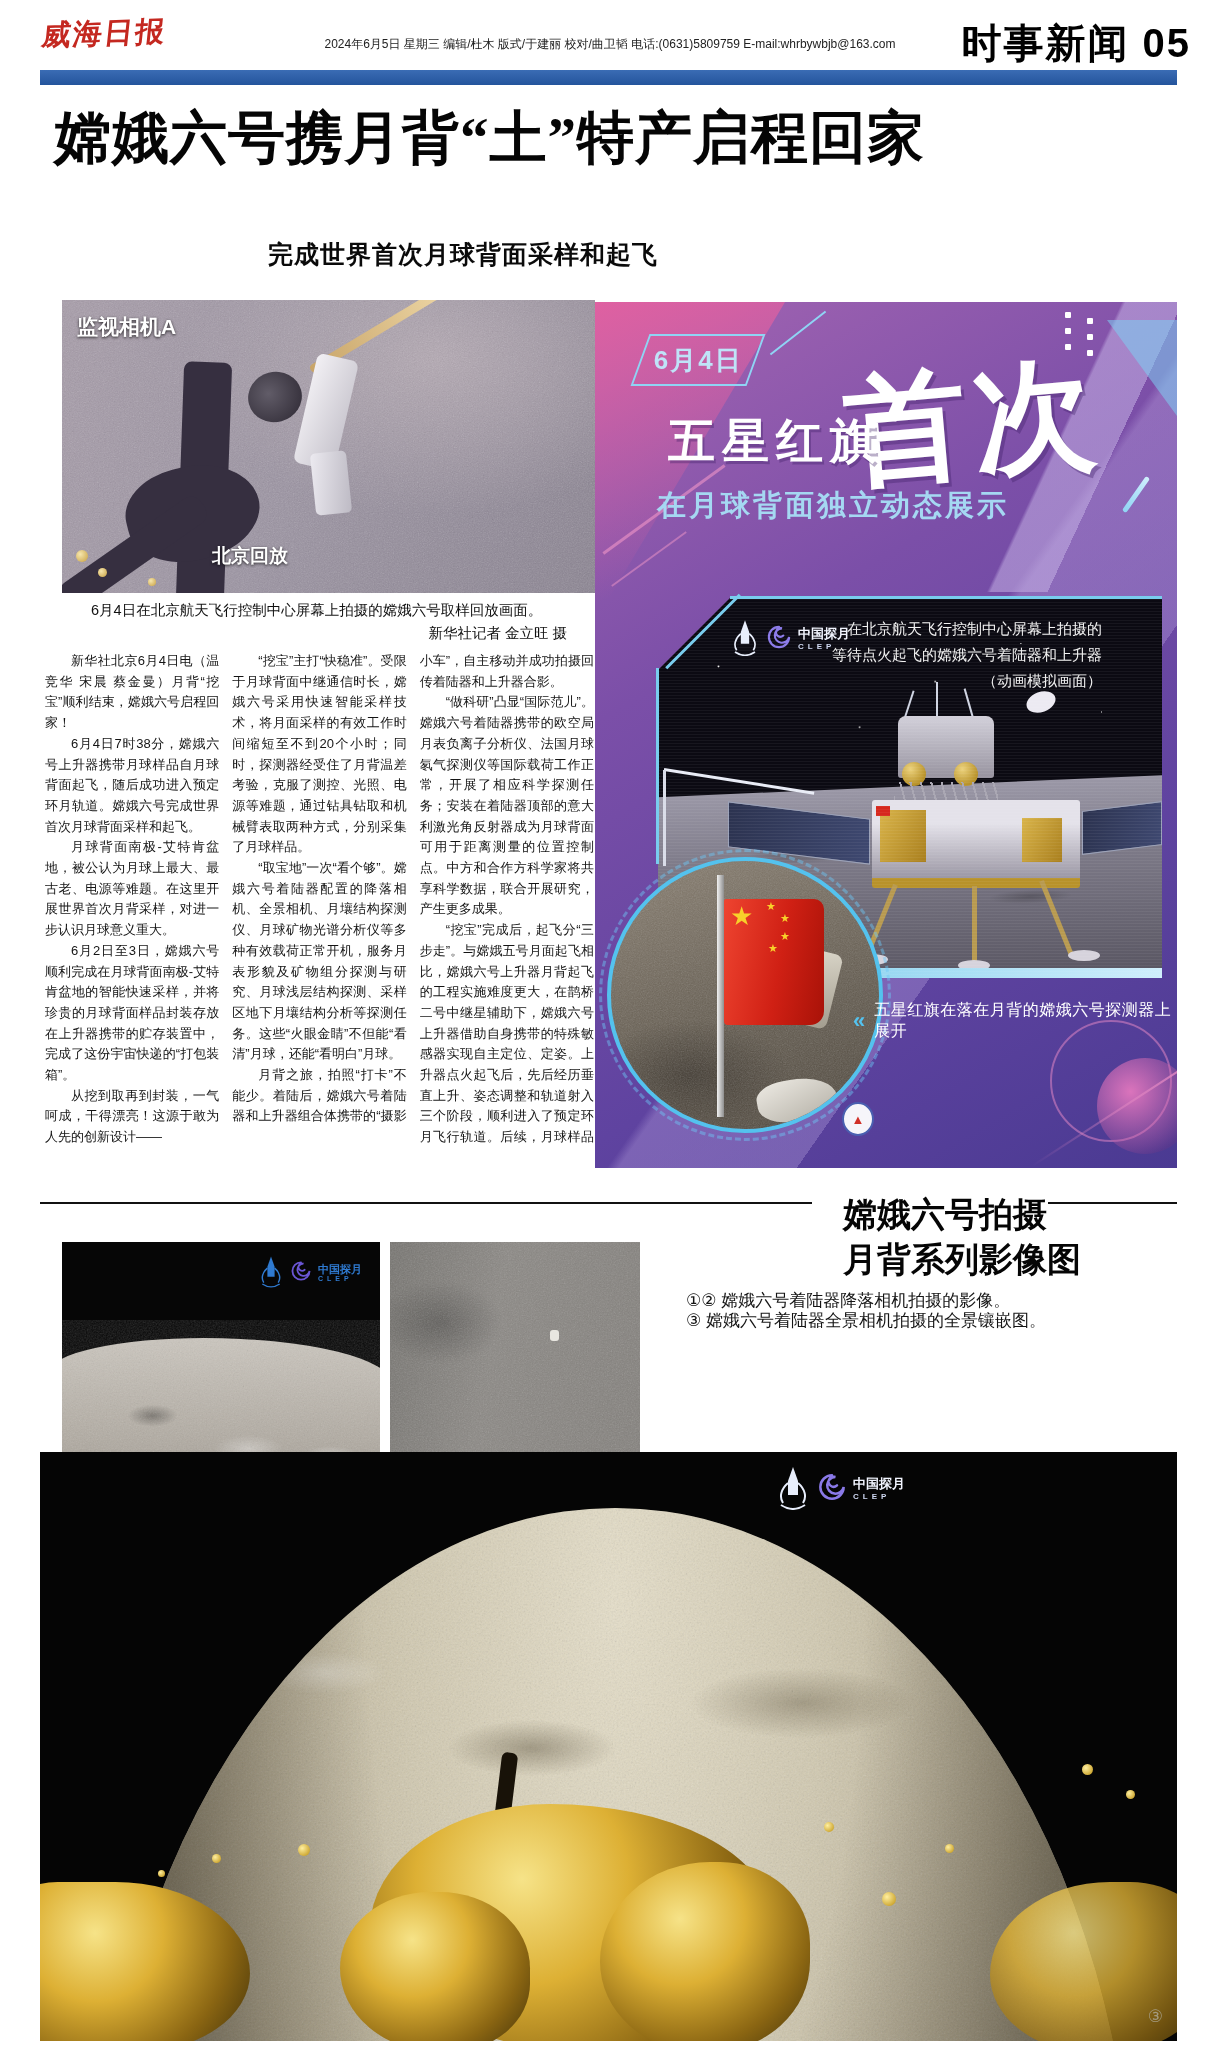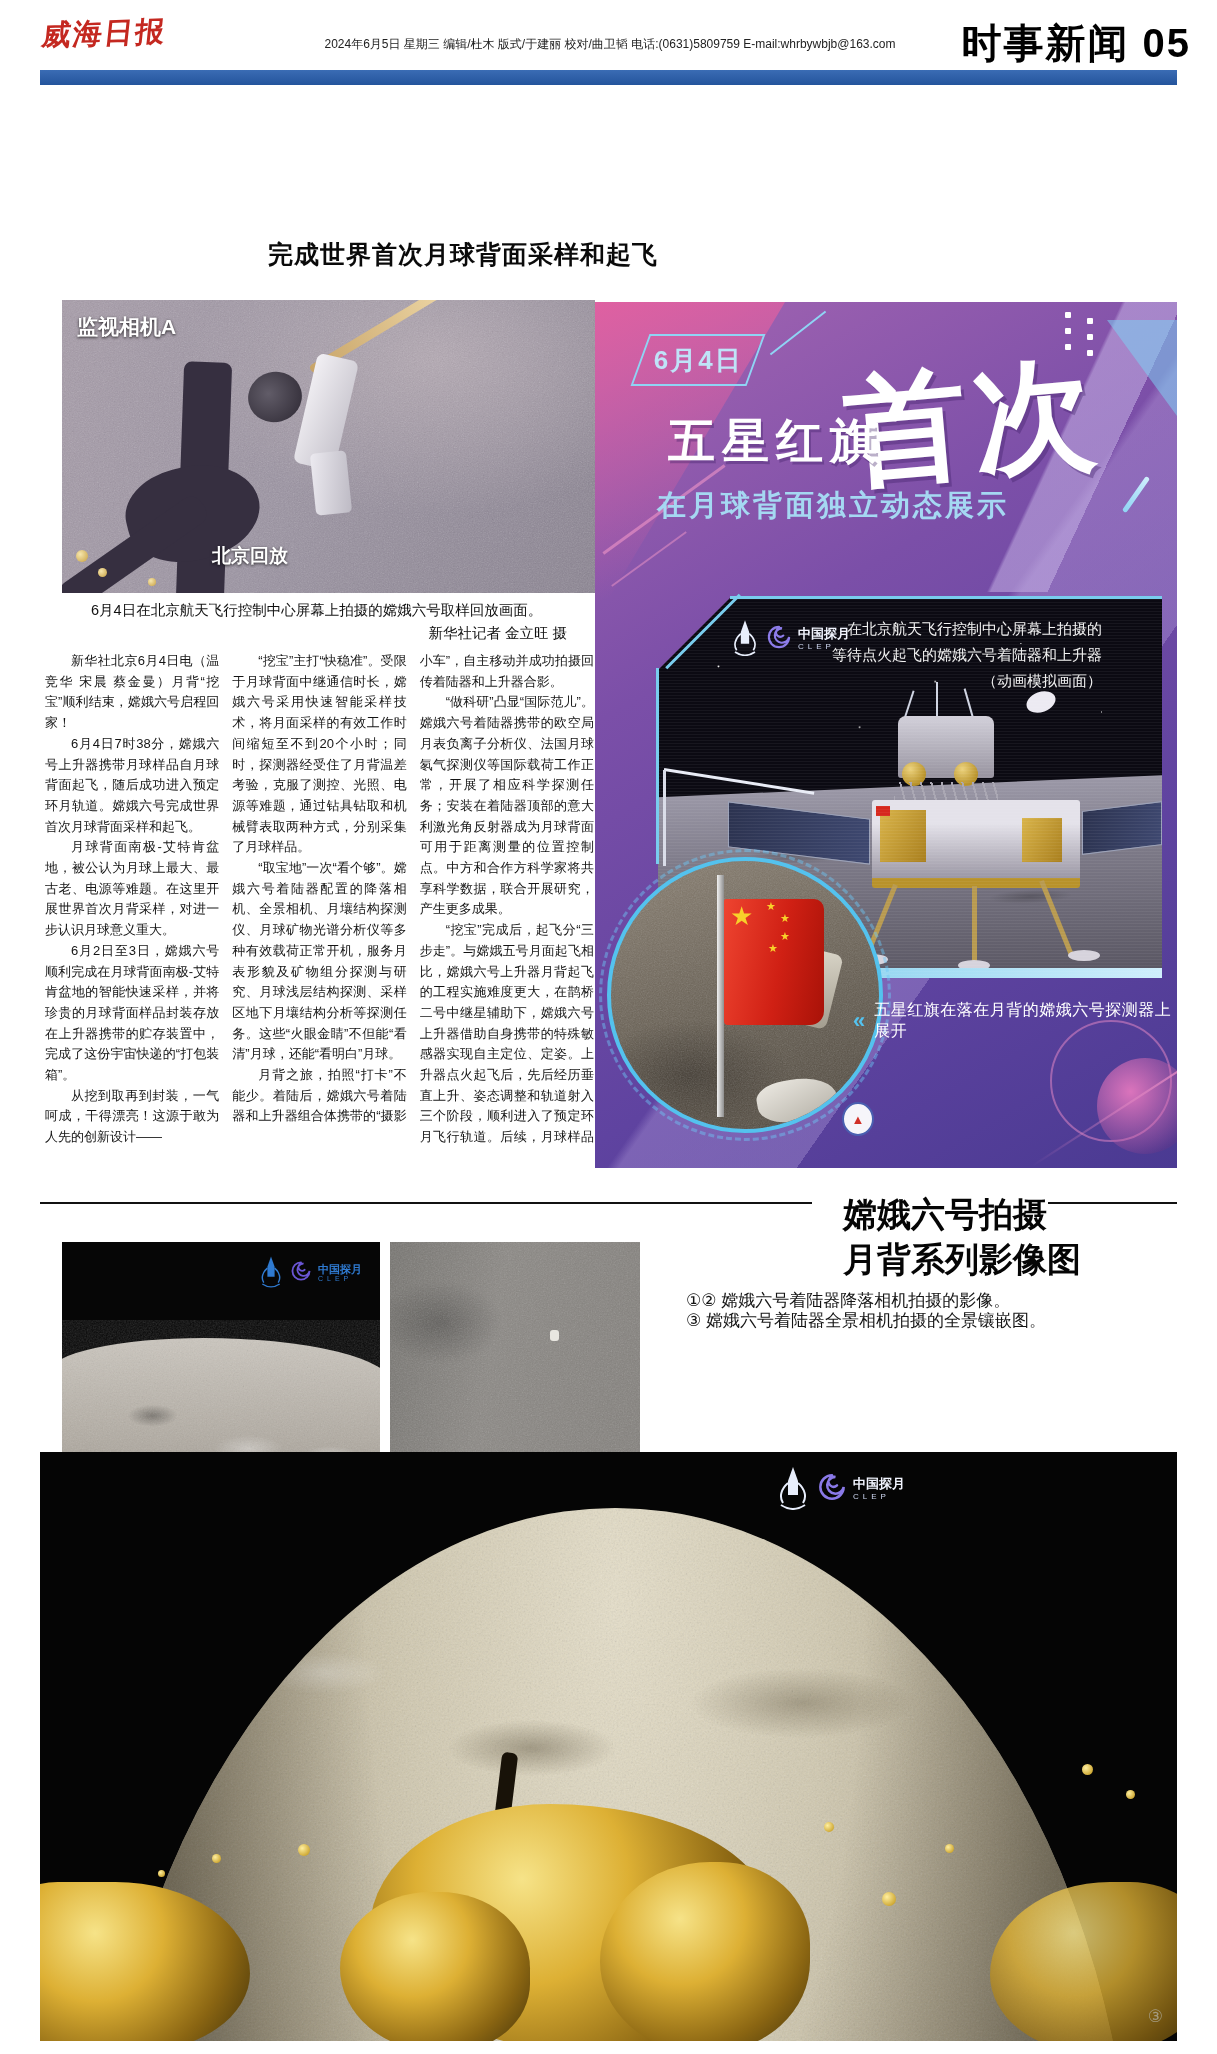--- a/index.html
+++ b/index.html
@@ -110,21 +110,21 @@
   .po-circle{left:502px;top:756px;width:96px;height:96px;border-radius:50%;
       background:radial-gradient(circle at 35% 35%,rgba(234,122,192,.9),rgba(150,50,120,.15) 75%);}
   .po-line{left:420px;top:806px;width:210px;height:2px;background:linear-gradient(90deg,rgba(0,0,0,0),#e287c2);transform:rotate(-33deg);}
   .po-emblem{left:247px;top:800px;width:32px;height:34px;background:rgba(255,255,255,.95);border-radius:50%;
       display:flex;align-items:center;justify-content:center;border:2px solid #4a5fb0;}
   .po-emblem span{color:#d03028;font-size:13px;}
   
   .clep-logo{display:flex;align-items:center;gap:6px;}
   .clep-text{display:flex;flex-direction:column;line-height:1.15;}
   .clep-cn{font-weight:bold;}
-  .clep-en{letter-spacing:4px;font-size:8px;}
+  .clep-en{letter-spacing:4px;font-size:8px;font-weight:bold;}
   .clep-white{color:#e8eefc;}
   .clep-white .clep-moon{color:#8a79e8;}
   .clep-white .clep-cn{color:#f2f5ff;font-size:13px;}
   .clep-white .clep-en{color:#cfd8f2;}
   .clep-blue{color:#2f7ad0;}
   .clep-blue .clep-moon{color:#6a55d4;}
   .clep-blue .clep-cn{color:#2f7ad0;font-size:11px;}
   .clep-blue .clep-en{color:#2f7ad0;font-size:7px;}
   
   .ruleA{left:40px;top:1202px;width:772px;height:2px;background:#111;}
@@ -167,20 +167,21 @@
 </head>
 <body>
 
 <div class="page">
 
   <div class="abs paper-logo">威海日报</div>
   <div class="abs dateline">2024年6月5日  星期三   编辑/杜木   版式/于建丽   校对/曲卫韬   电话:(0631)5809759   E-mail:whrbywbjb@163.com</div>
   <div class="abs section-title">时事新闻 05</div>
   <div class="abs bluebar"></div>
 
+  <h1 class="abs headline" style="margin:0;">嫦娥六号携月背“土”特产启程回家</h1>
   <h2 class="abs subhead" style="margin:0;">完成世界首次月球背面采样和起飞</h2>
 
   <figure class="abs photo-a" style="margin:0;">
     <svg class="noise" preserveAspectRatio="none">
       <filter id="n1">
           <feTurbulence type="fractalNoise" baseFrequency="0.8" numOctaves="3" stitchTiles="stitch"></feTurbulence>
           <feColorMatrix type="saturate" values="0"></feColorMatrix>
         </filter>
       <rect width="100%" height="100%" filter="url(#n1)" opacity="0.3"></rect>
     </svg>

